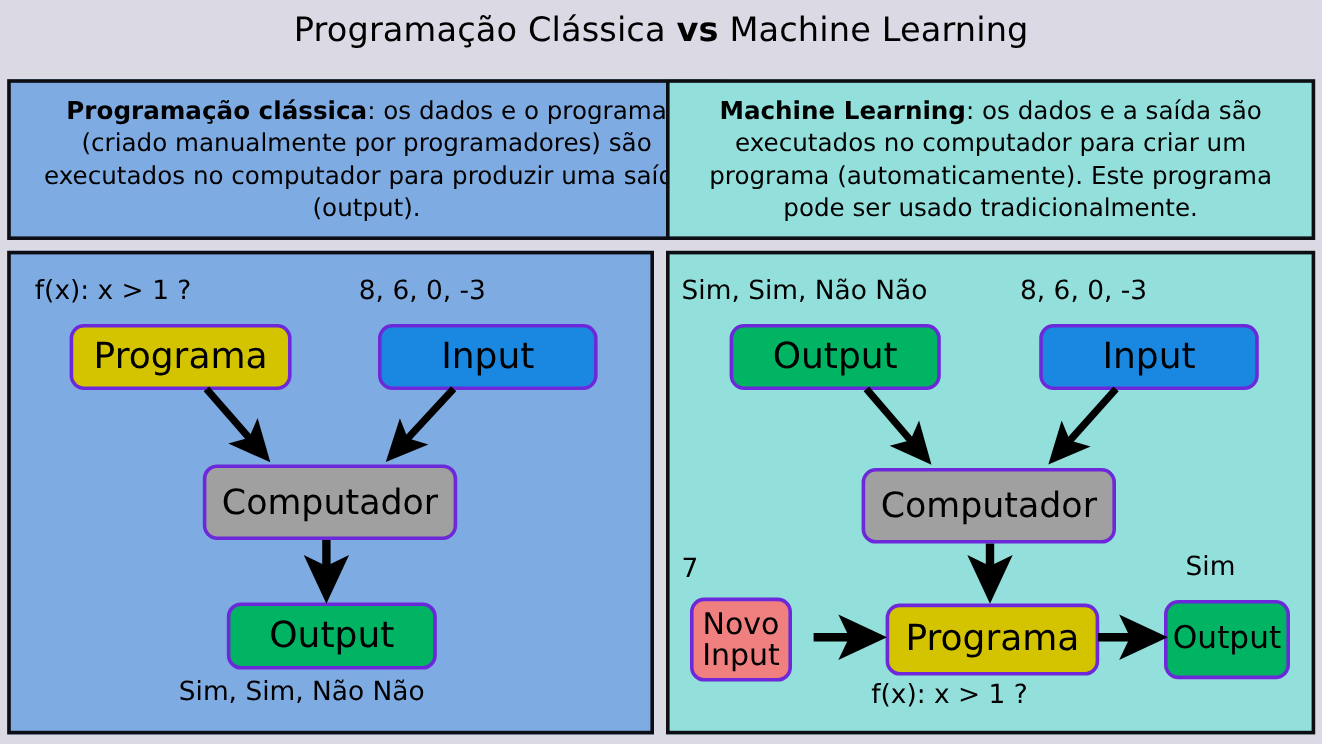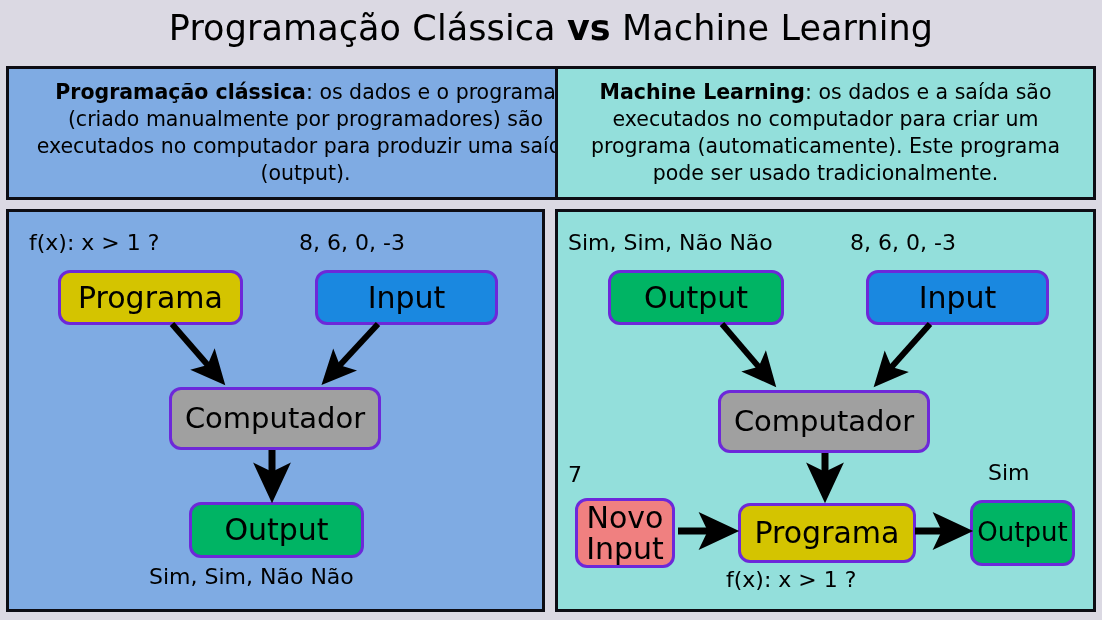--- a/index.html
+++ b/index.html
@@ -15,21 +15,21 @@
     position: relative;
   }
 
   
   #page-title {
     position: absolute;
     left: 0;
     top: 8px;
     width: 1102px;
     text-align: center;
-    font-size: 35px;
+    font-size: 28px;
     color: #000;
     letter-spacing: 0.1px;
     white-space: nowrap;
   }
   #page-title b { font-weight: 700; }
 
   
   .panel {
     position: absolute;
     border: 3px solid #0d0d14;
@@ -119,21 +119,21 @@
   <div class="node" style="left:50px; top:58px; width:176px; height:55px; background:#00b464; font-size:30px;">Output</div>
 
   <div class="caption" style="left:292px; top:18px; width:185px;">8, 6, 0, -3</div>
 
   <div class="node" style="left:308px; top:58px; width:183px; height:55px; background:#1a88e0; font-size:30px;">Input</div>
 
   <div class="node" style="left:160px; top:178px; width:212px; height:63px; background:#a0a0a0; font-size:29px;">Computador</div>
 
   <div class="caption" style="left:10px; top:250px; width:110px;">7</div>
 
-  <div class="node" style="left:17px; top:286px; width:100px; height:70px; background:#f08080; font-size:30px; flex-direction:column;">
+  <div class="node" style="left:17px; top:286px; width:85px; height:70px; background:#f08080; font-size:25px; flex-direction:column;">
     <span>Novo</span>
     <span>Input</span>
   </div>
 
   <div class="node" style="left:180px; top:291px; width:178px; height:60px; background:#d4c400; font-size:30px;">Programa</div>
 
   <div class="caption" style="left:168px; top:355px; width:200px;">f(x): x &gt; 1 ?</div>
 
   <div class="caption" style="left:430px; top:248px; width:105px;">Sim</div>
 

